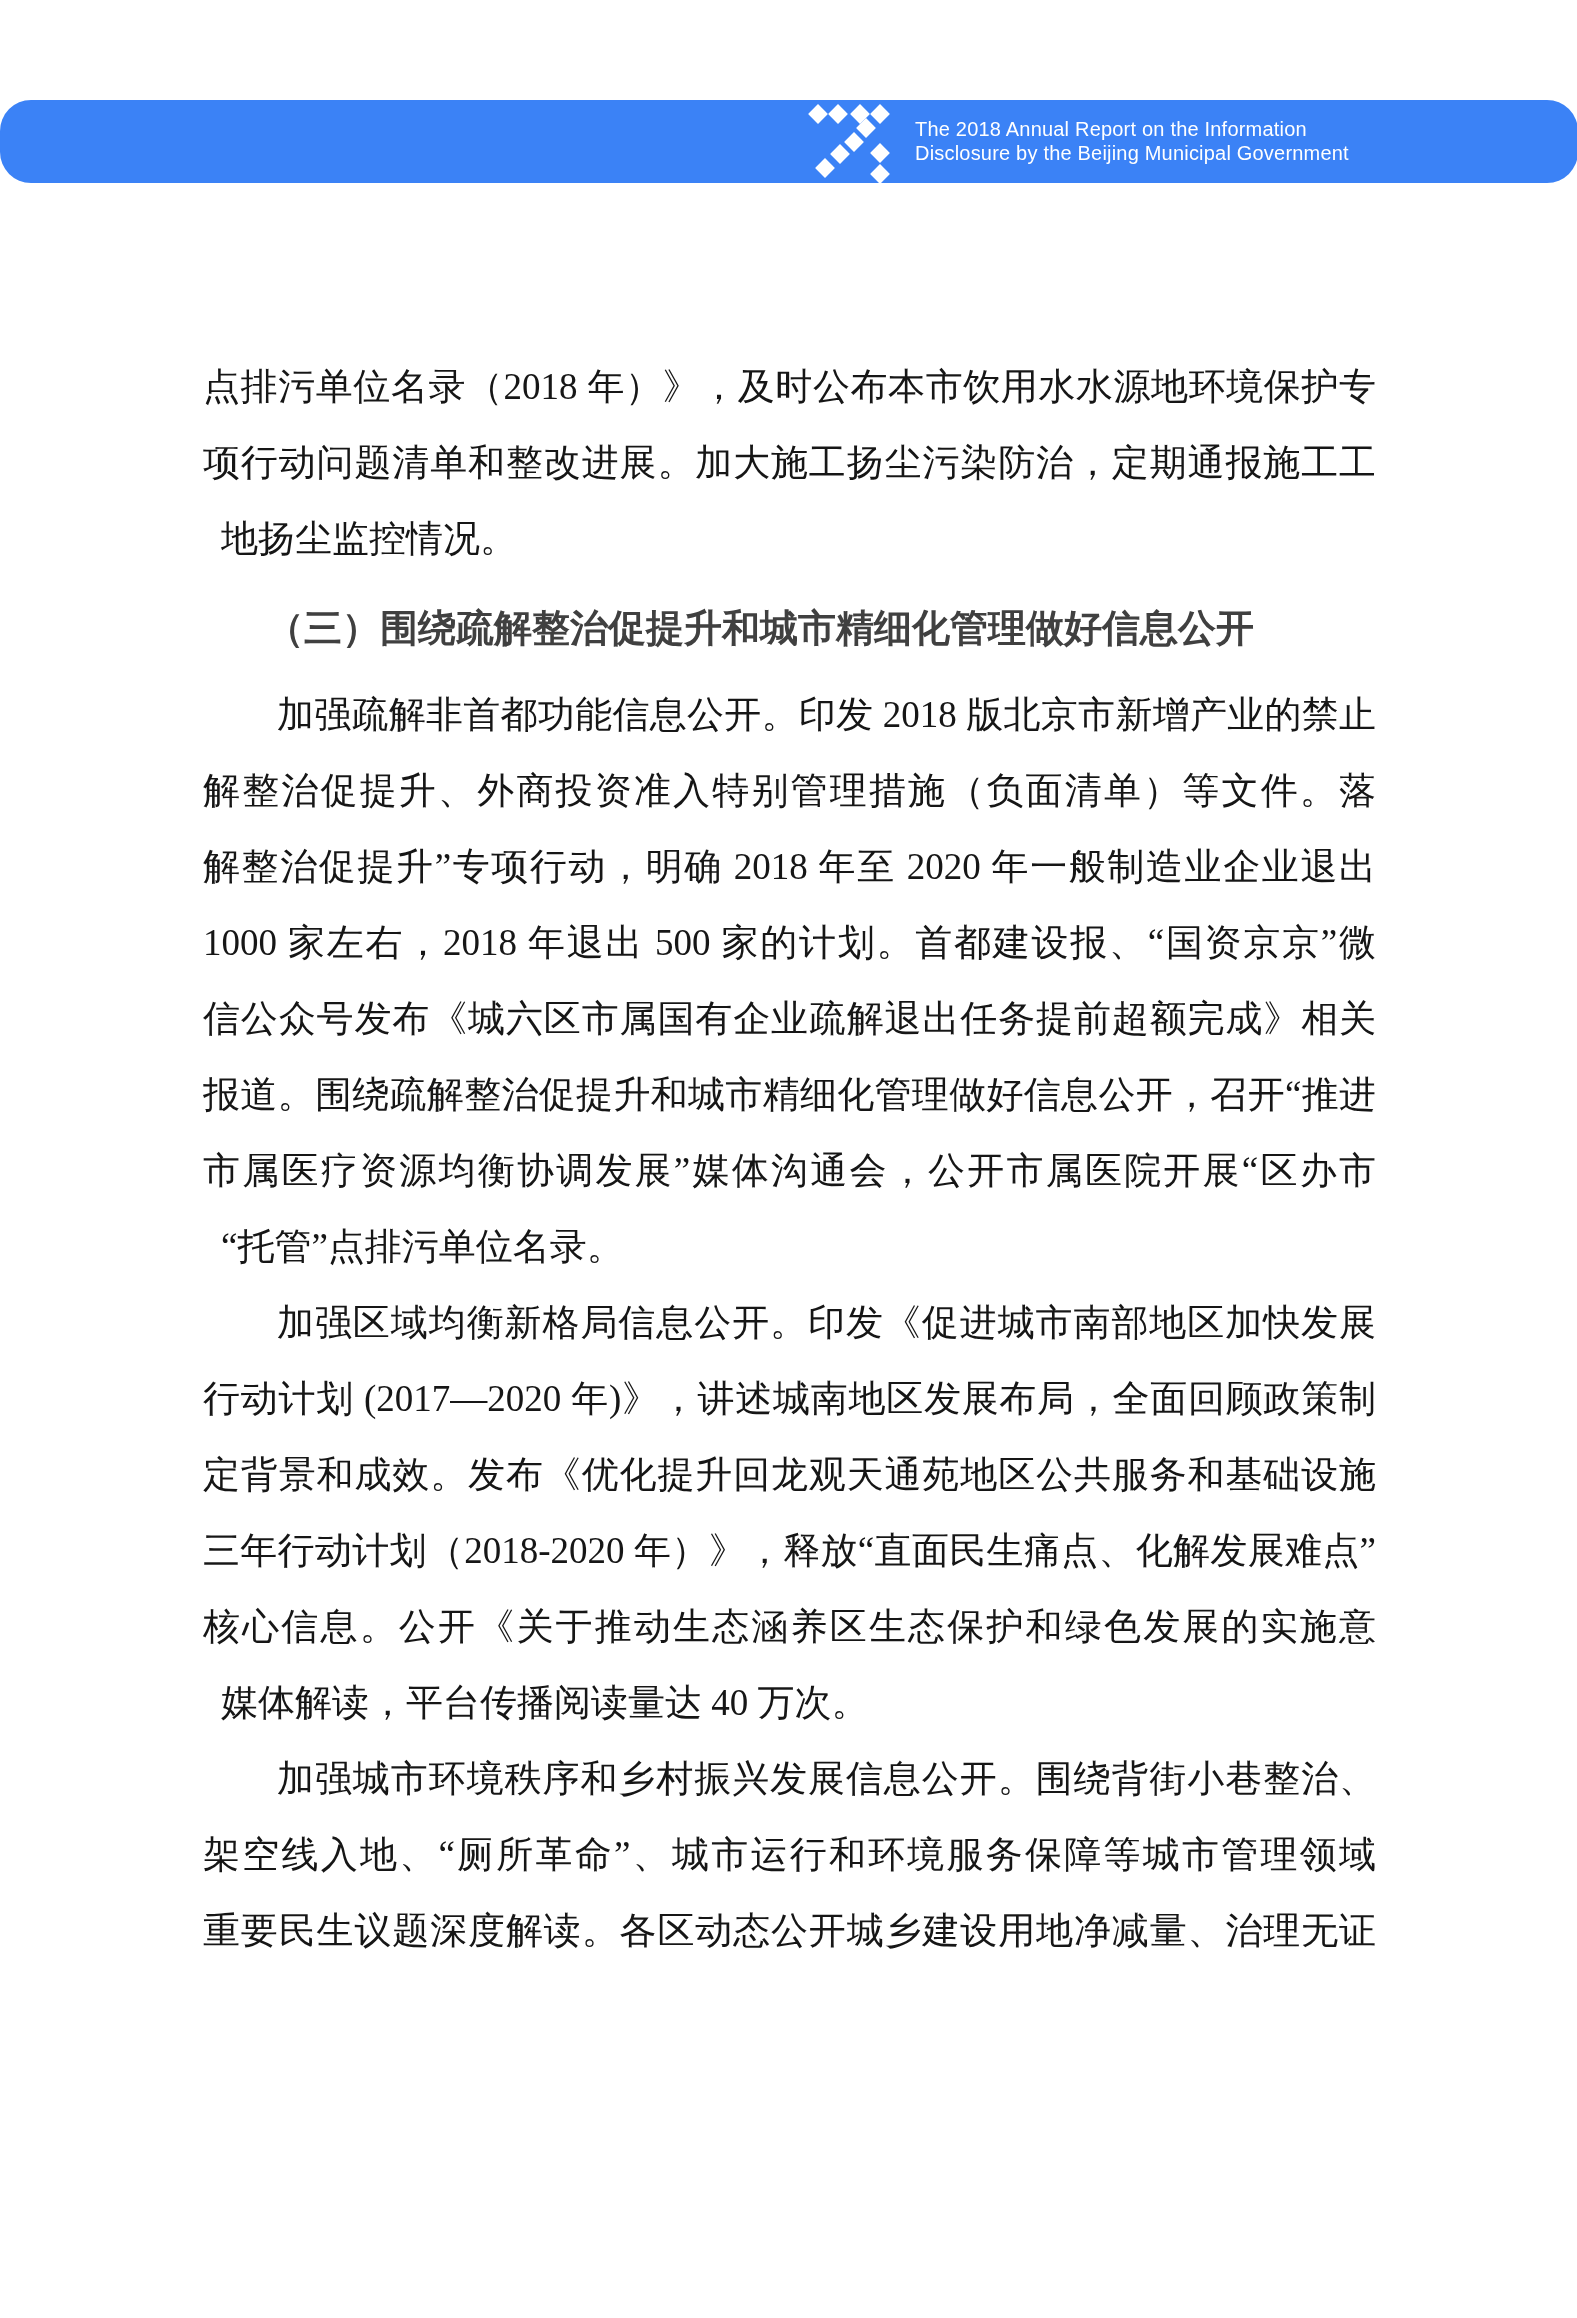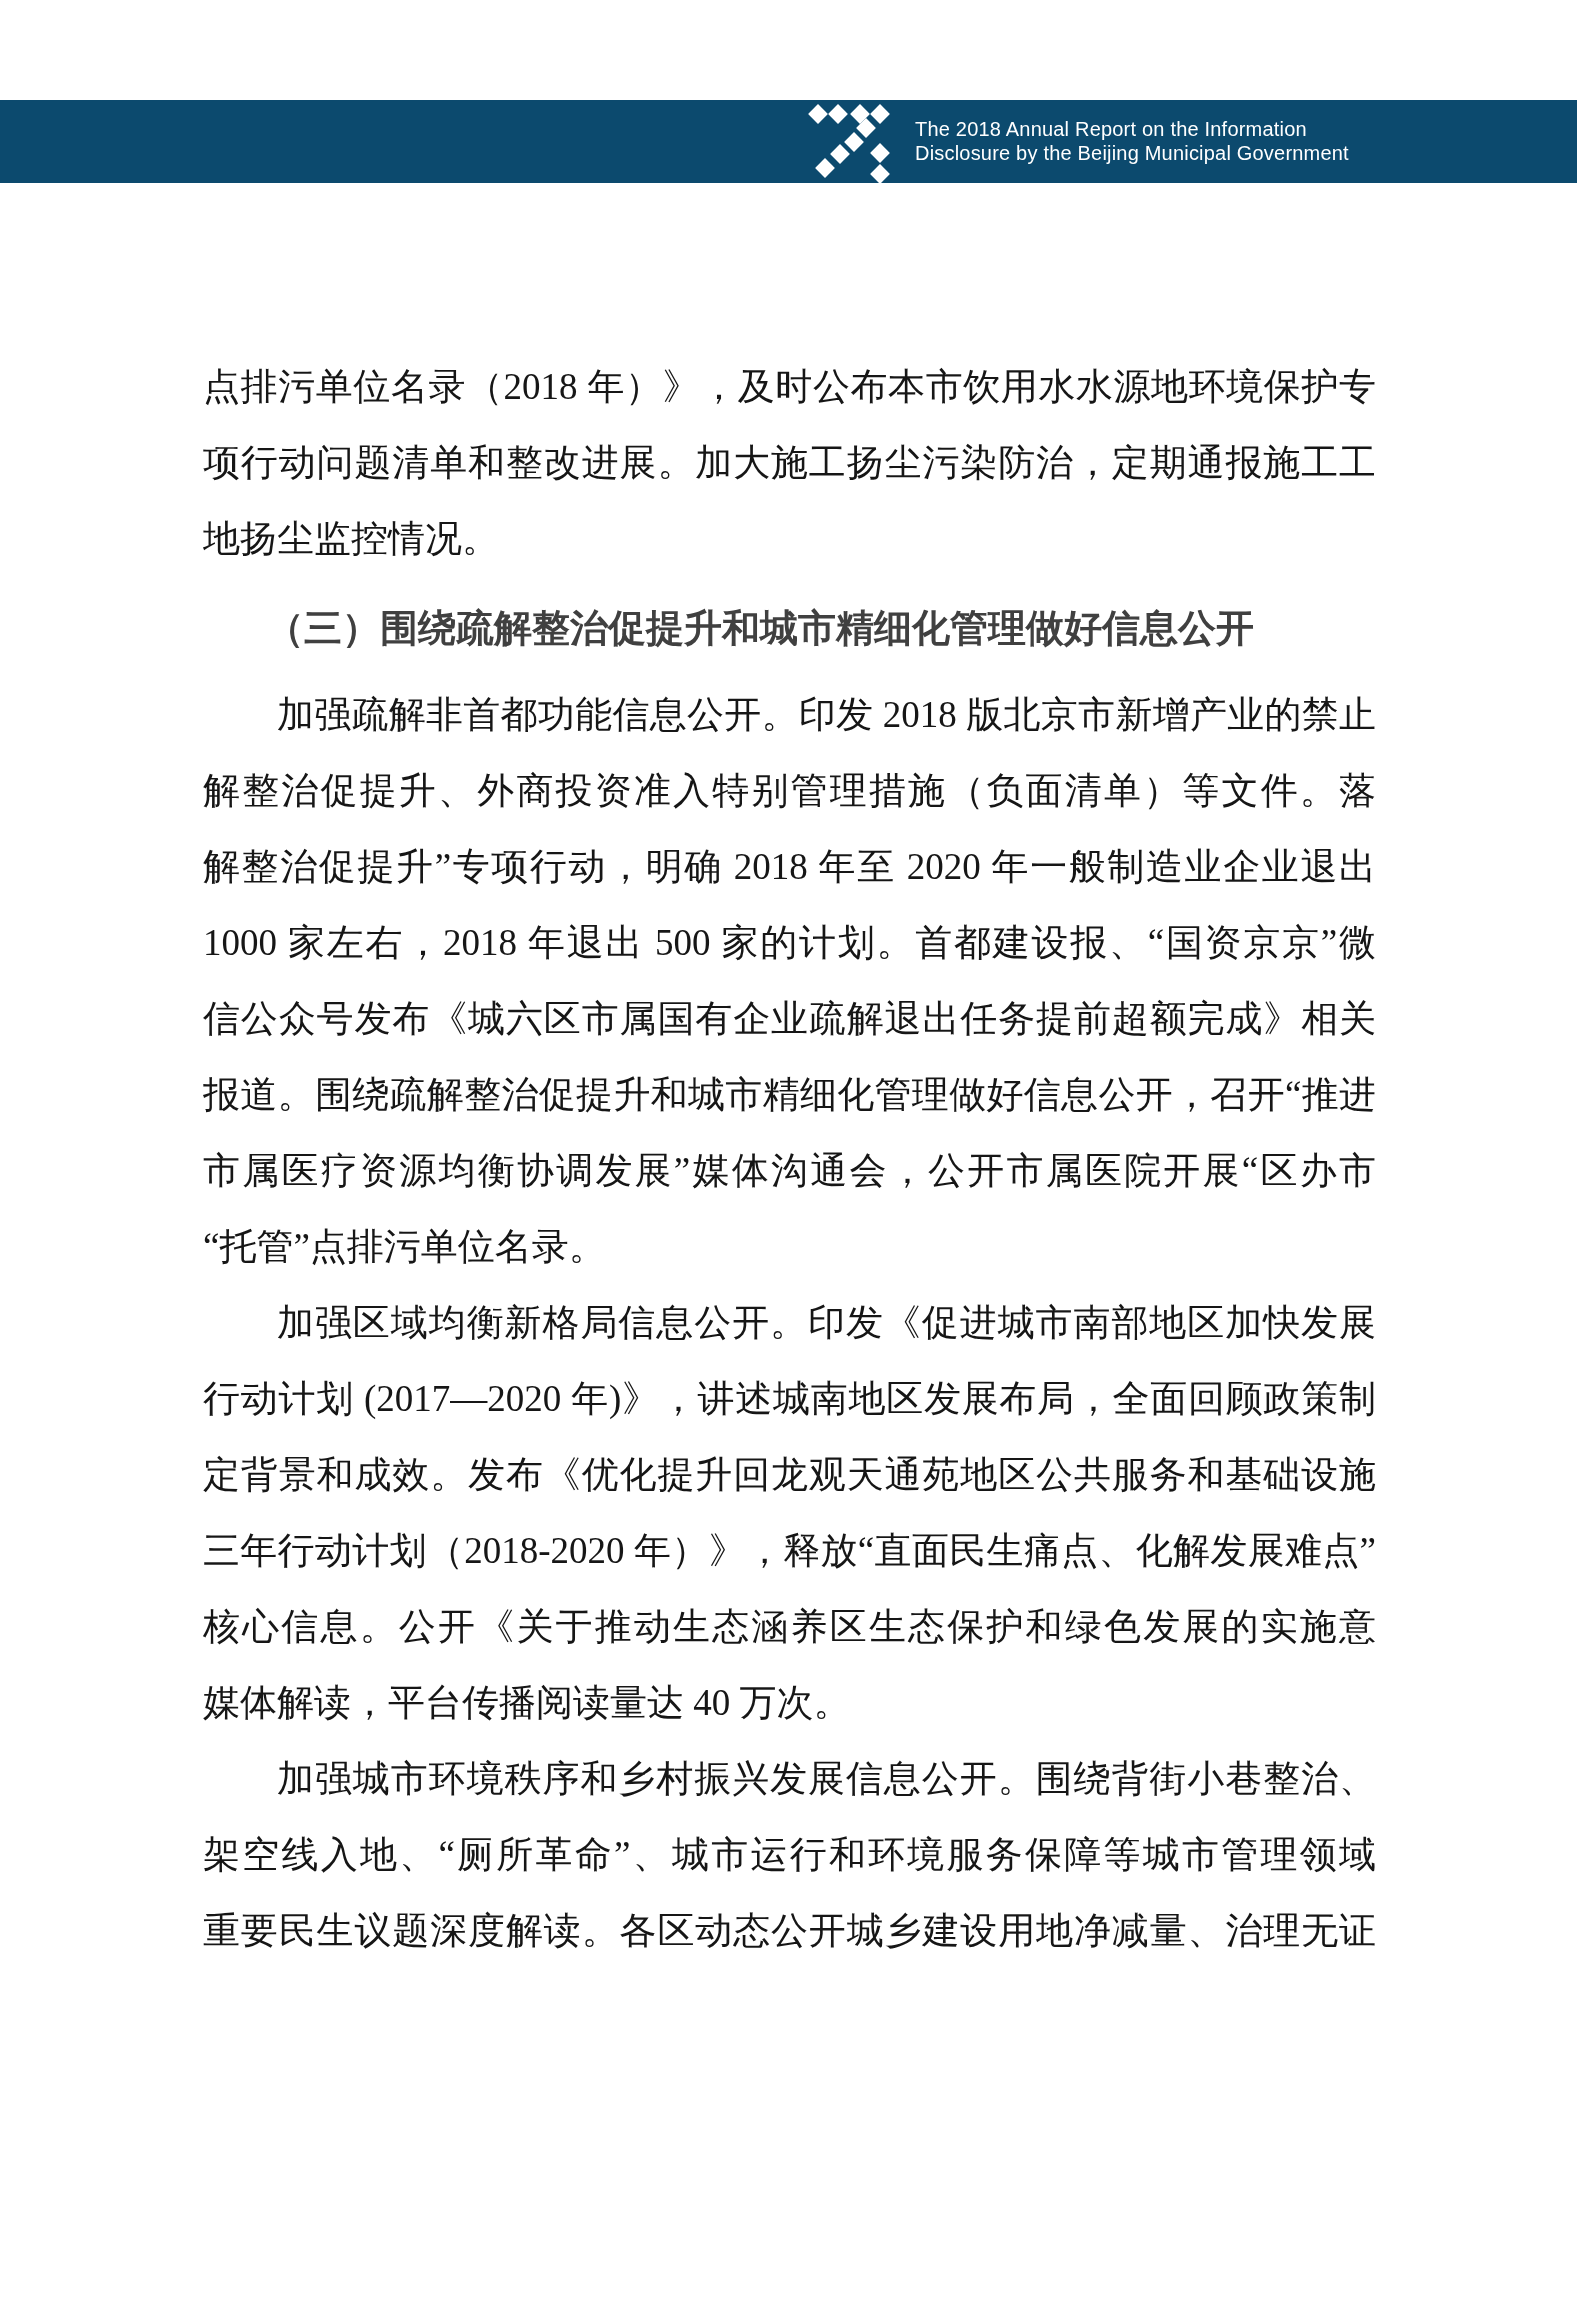--- a/index.html
+++ b/index.html
@@ -59,38 +59,39 @@
   .tline{
     height:76px;
     text-align:justify;
     text-align-last:justify;
     text-justify:inter-ideograph;
     overflow:hidden;
   }
   .tline.end{
     text-align:left;
     text-align-last:left;
+    margin-left:18px;
   }
   .tline.ind{
     text-indent:2em;
   }
   .dheading{
     height:76px;
     margin:13.3px 0 11px 0;
     padding-left:63px;
     color:#404040;
     font:bold 38px/76px "Liberation Sans","DejaVu Sans",sans-serif;
   }
 </style>
 </head>
 <body>
 
 <div class="page">
 
-  <header class="band" style="background: #0c4a6e;">
+  <header class="band" style="background: #3b82f6; border-radius: 31px;">
     <div class="logo">
       <span class="dm"></span>
       <span class="dm"></span>
       <span class="dm"></span>
       <span class="dm"></span>
       <span class="dm"></span>
       <span class="dm"></span>
       <span class="dm"></span>
       <span class="dm"></span>
       <span class="dm"></span>

